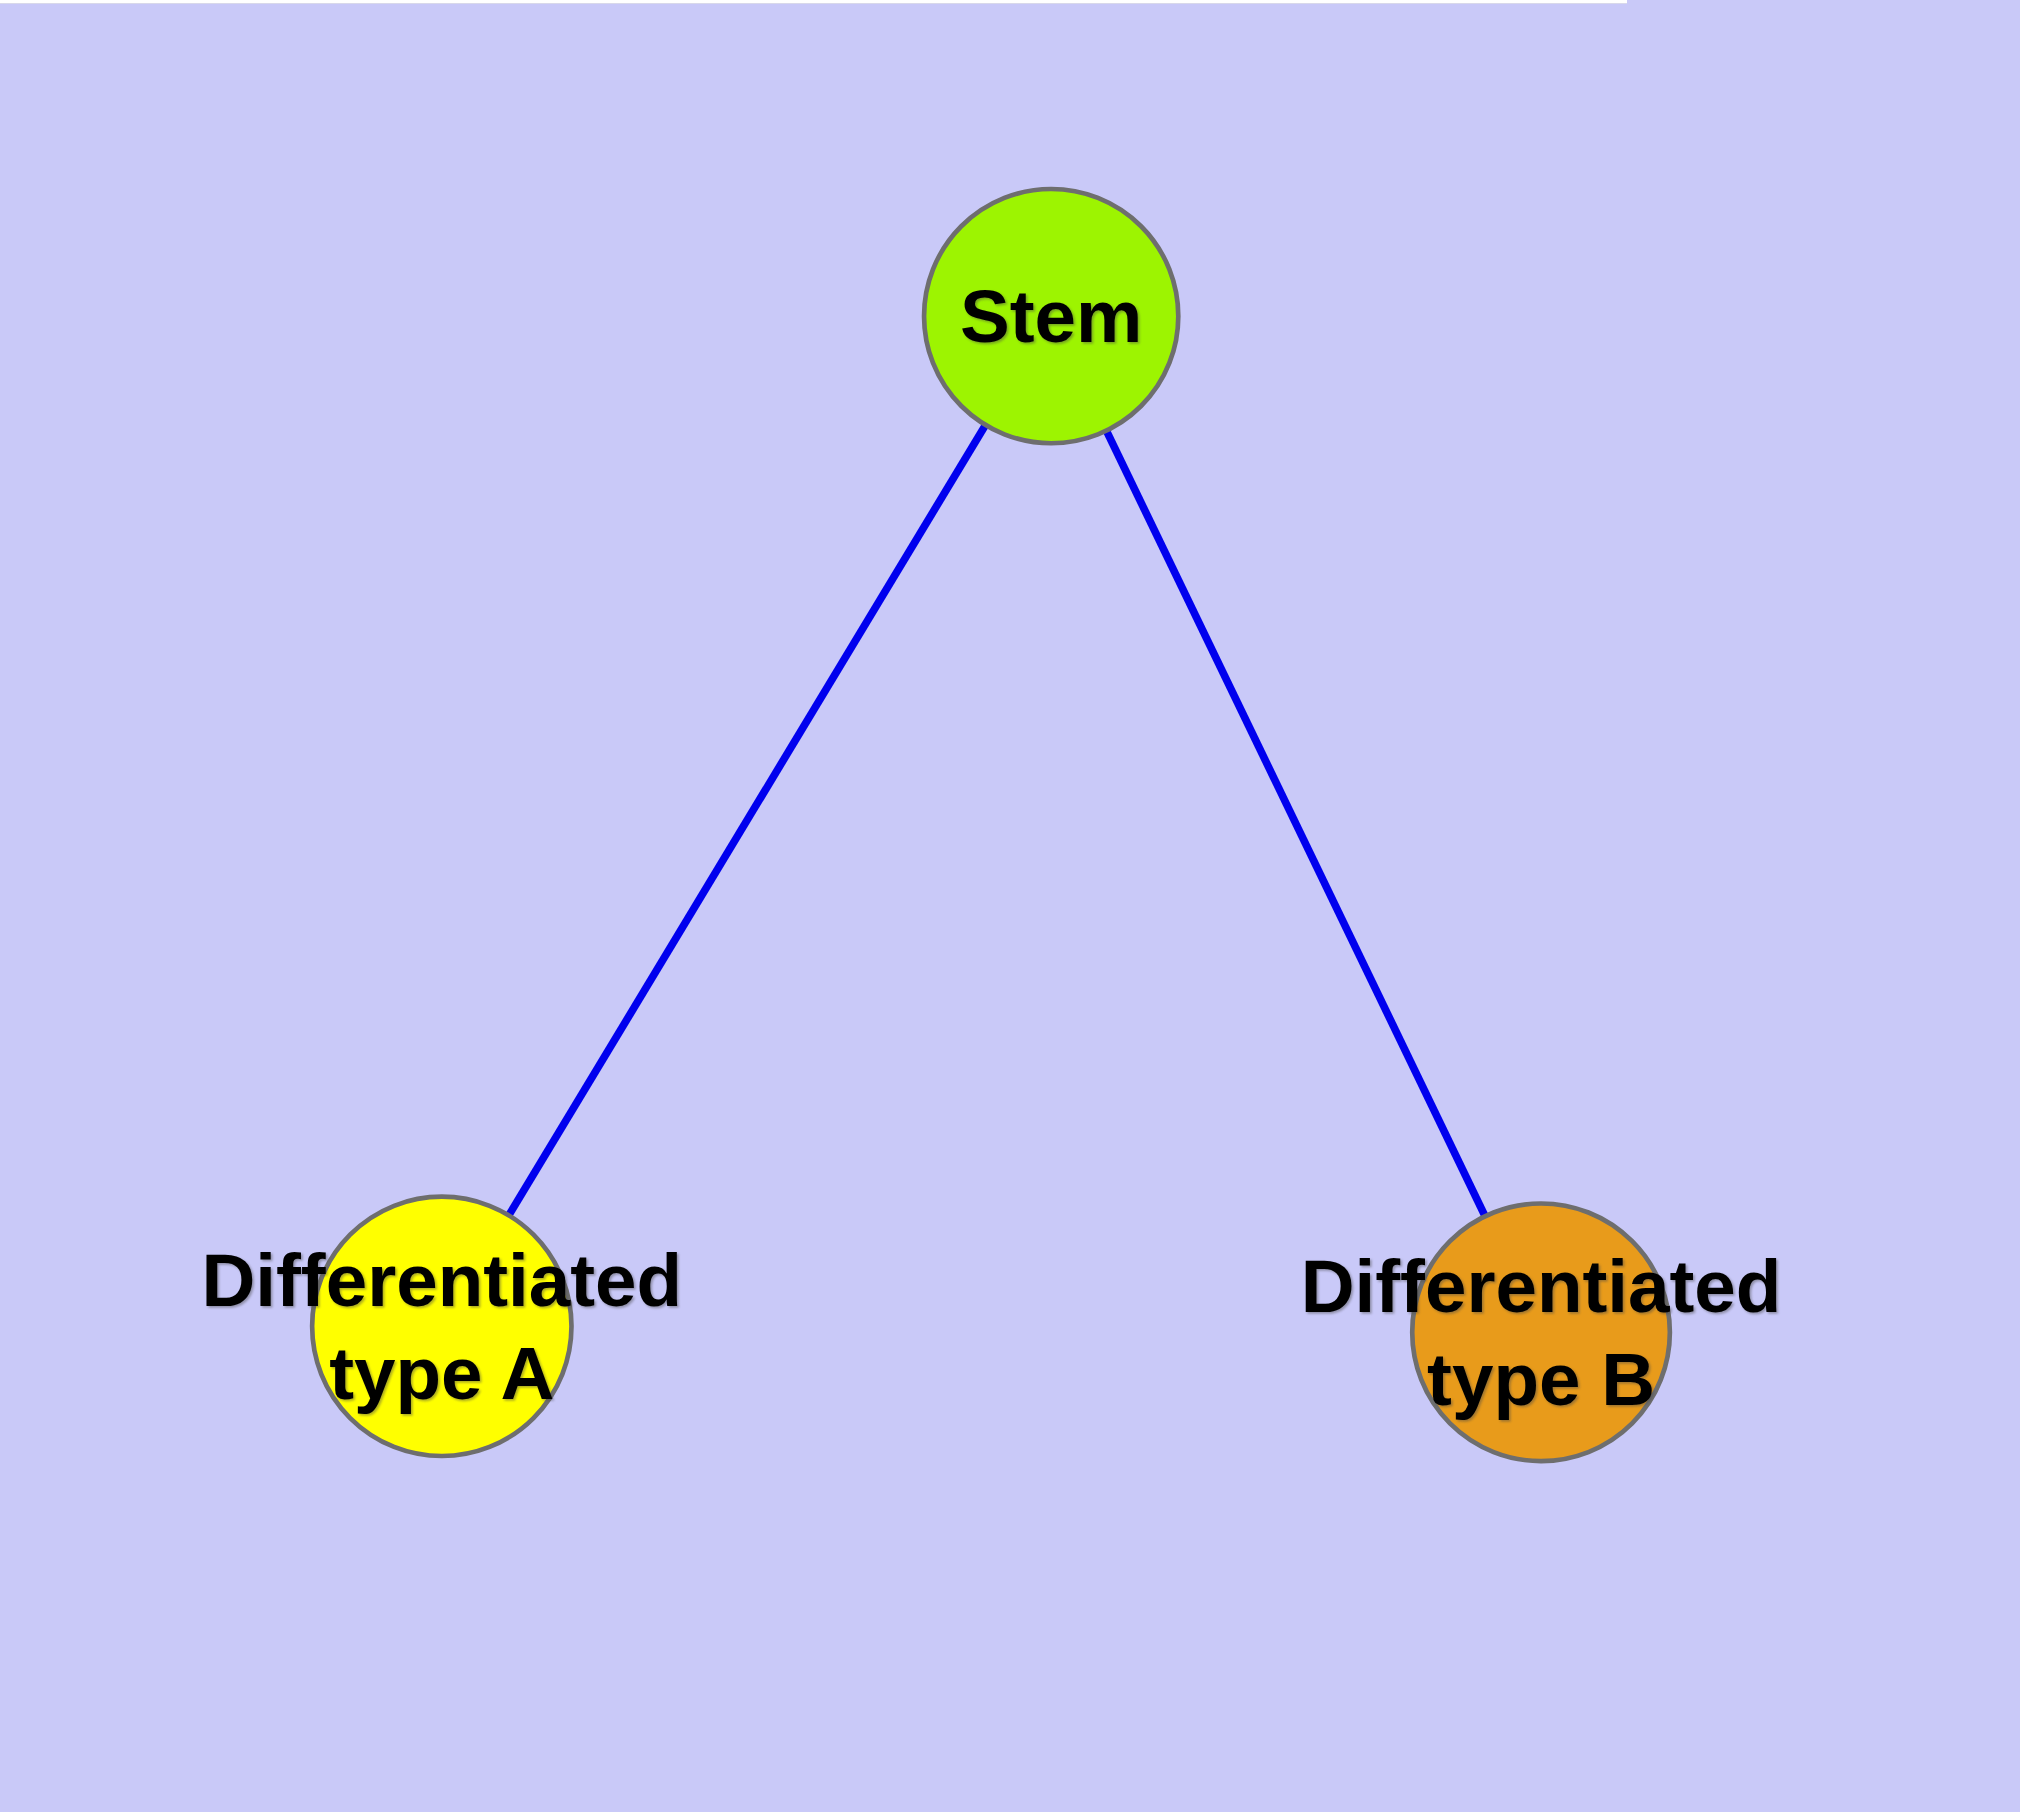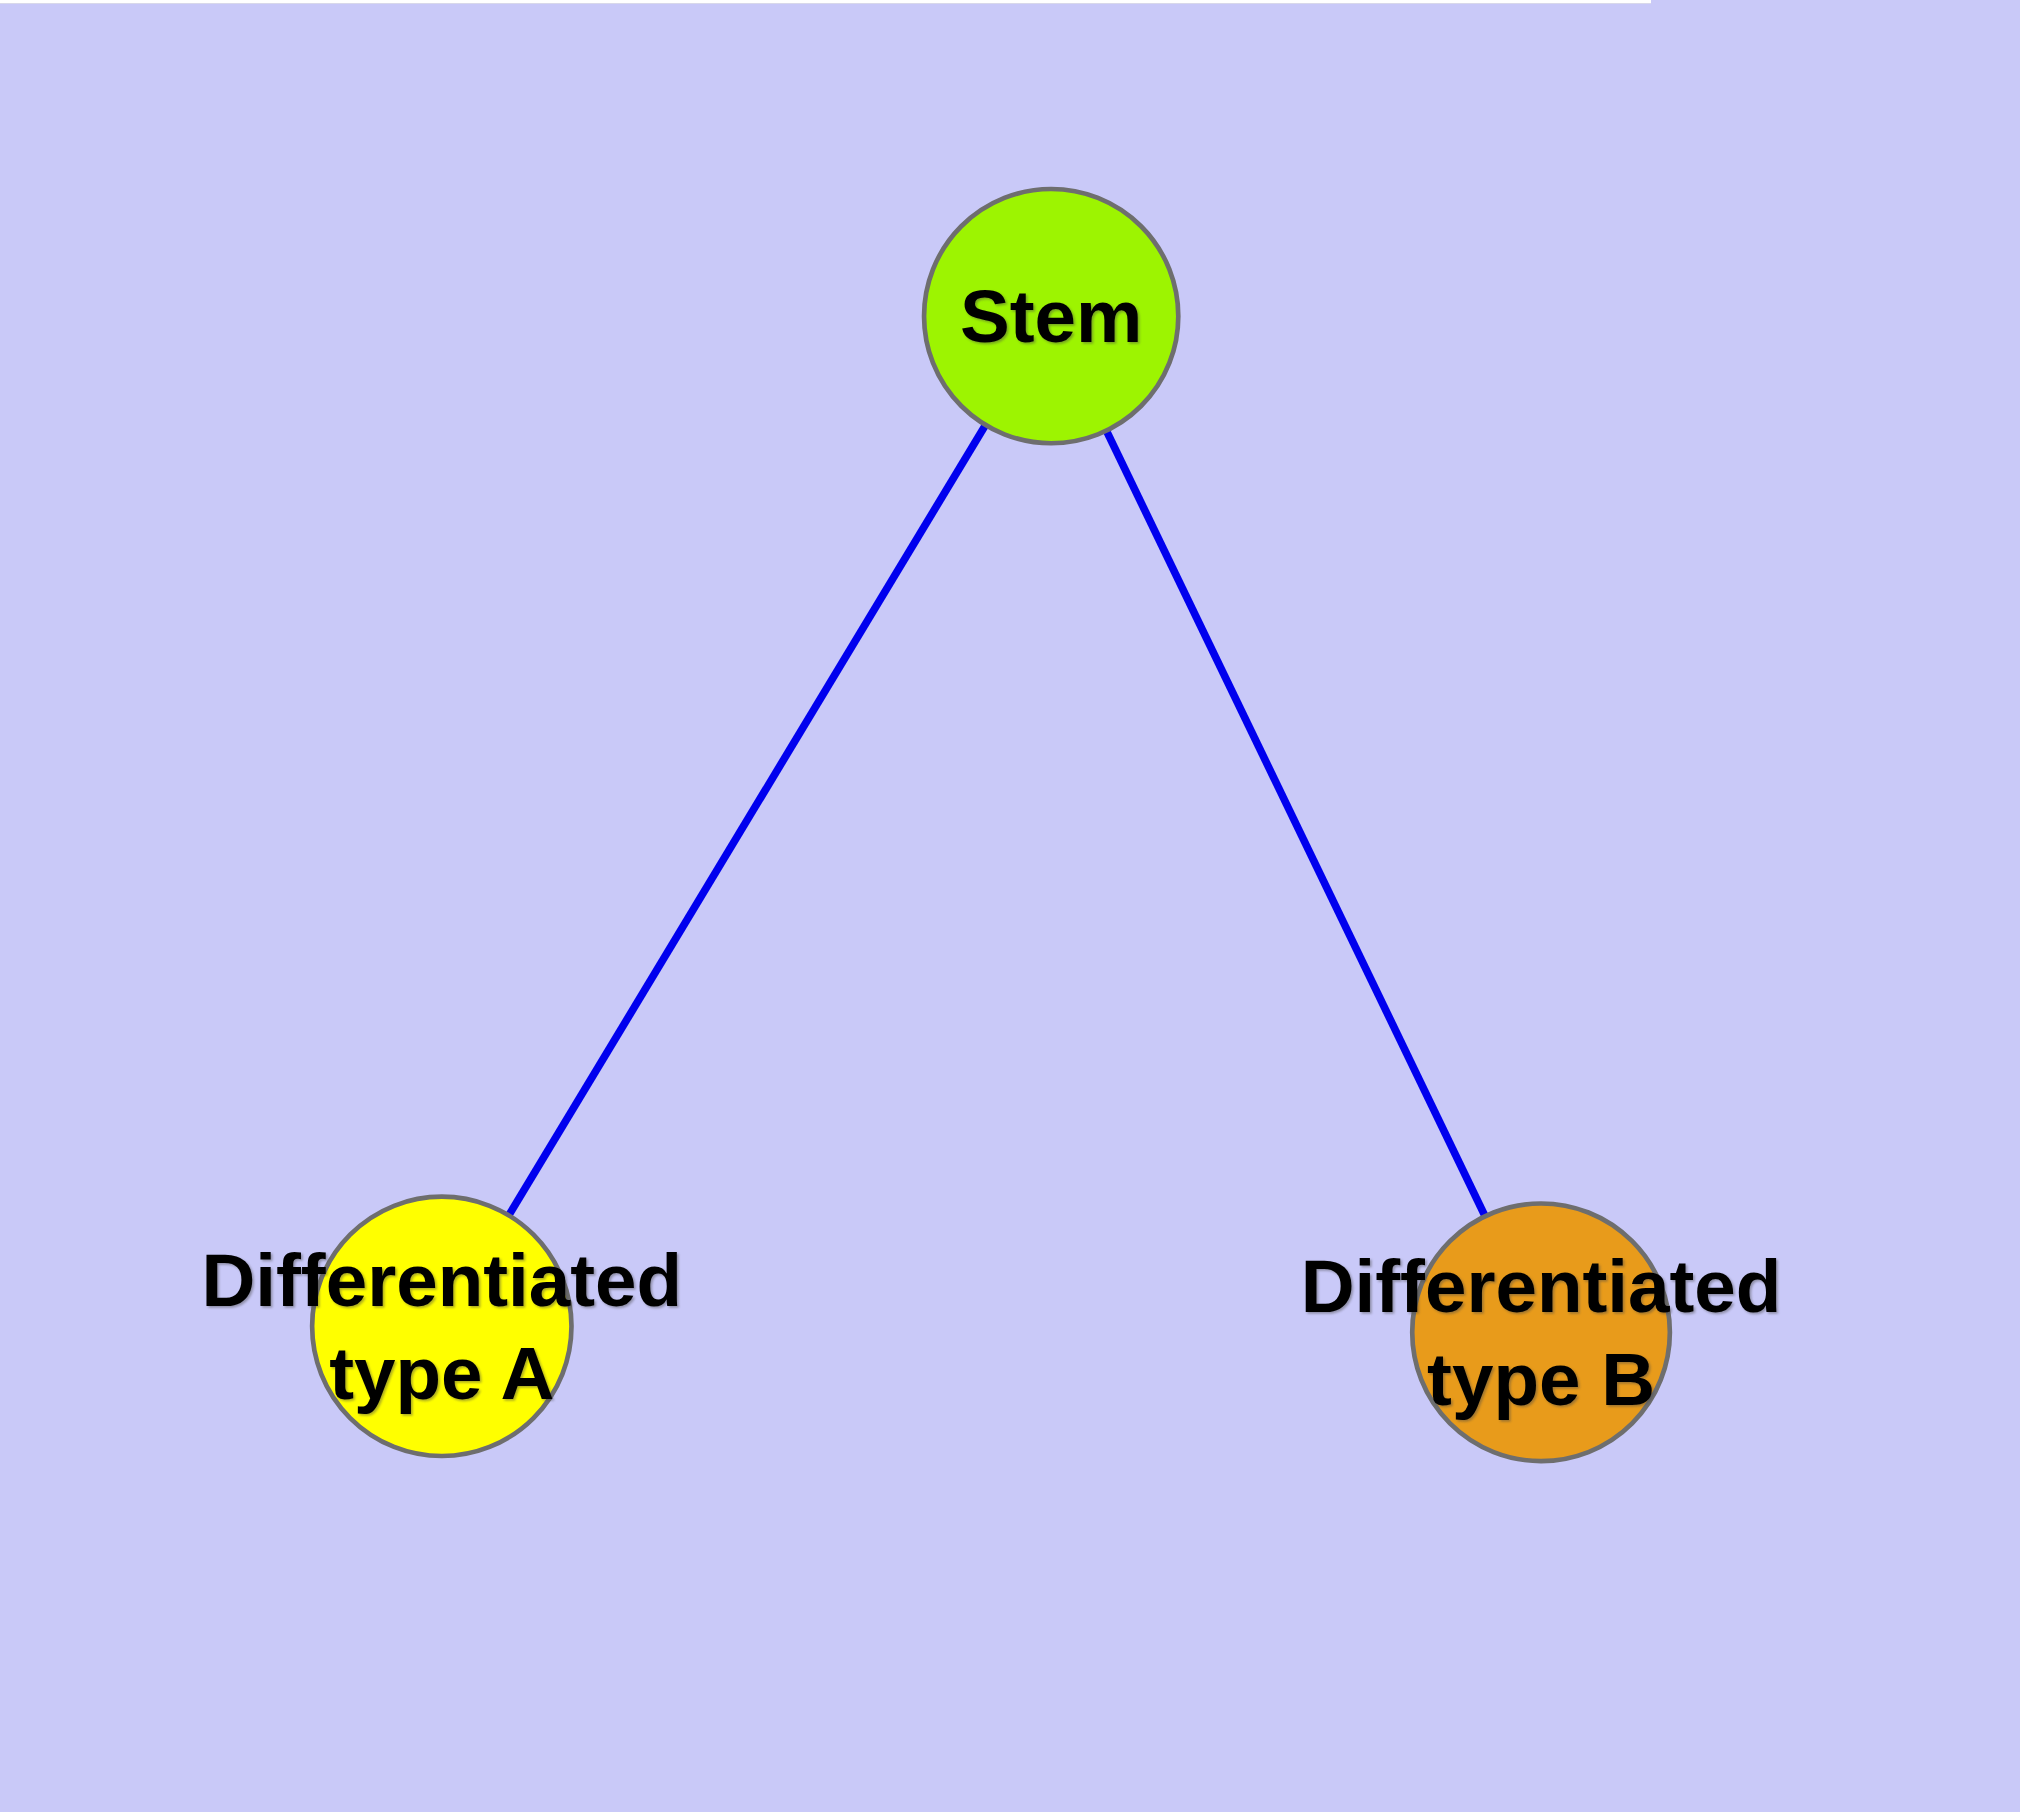--- a/index.html
+++ b/index.html
@@ -7,21 +7,20 @@
     padding: 0;
     width: 2021px;
     height: 1812px;
     overflow: hidden;
     font-family: "Liberation Sans", "DejaVu Sans", sans-serif;
   }
   .stage {
     position: relative;
     width: 1627px;
     height: 1812px;
-    padding-left: 24px;
   }
   .top-strip {
     position: absolute;
     top: 0; left: 0; right: 0;
     height: 3.4px;
     border-bottom: 0.8px solid #d8d8ea;
     z-index: 2;
   }
   svg.graph {
     position: absolute;

